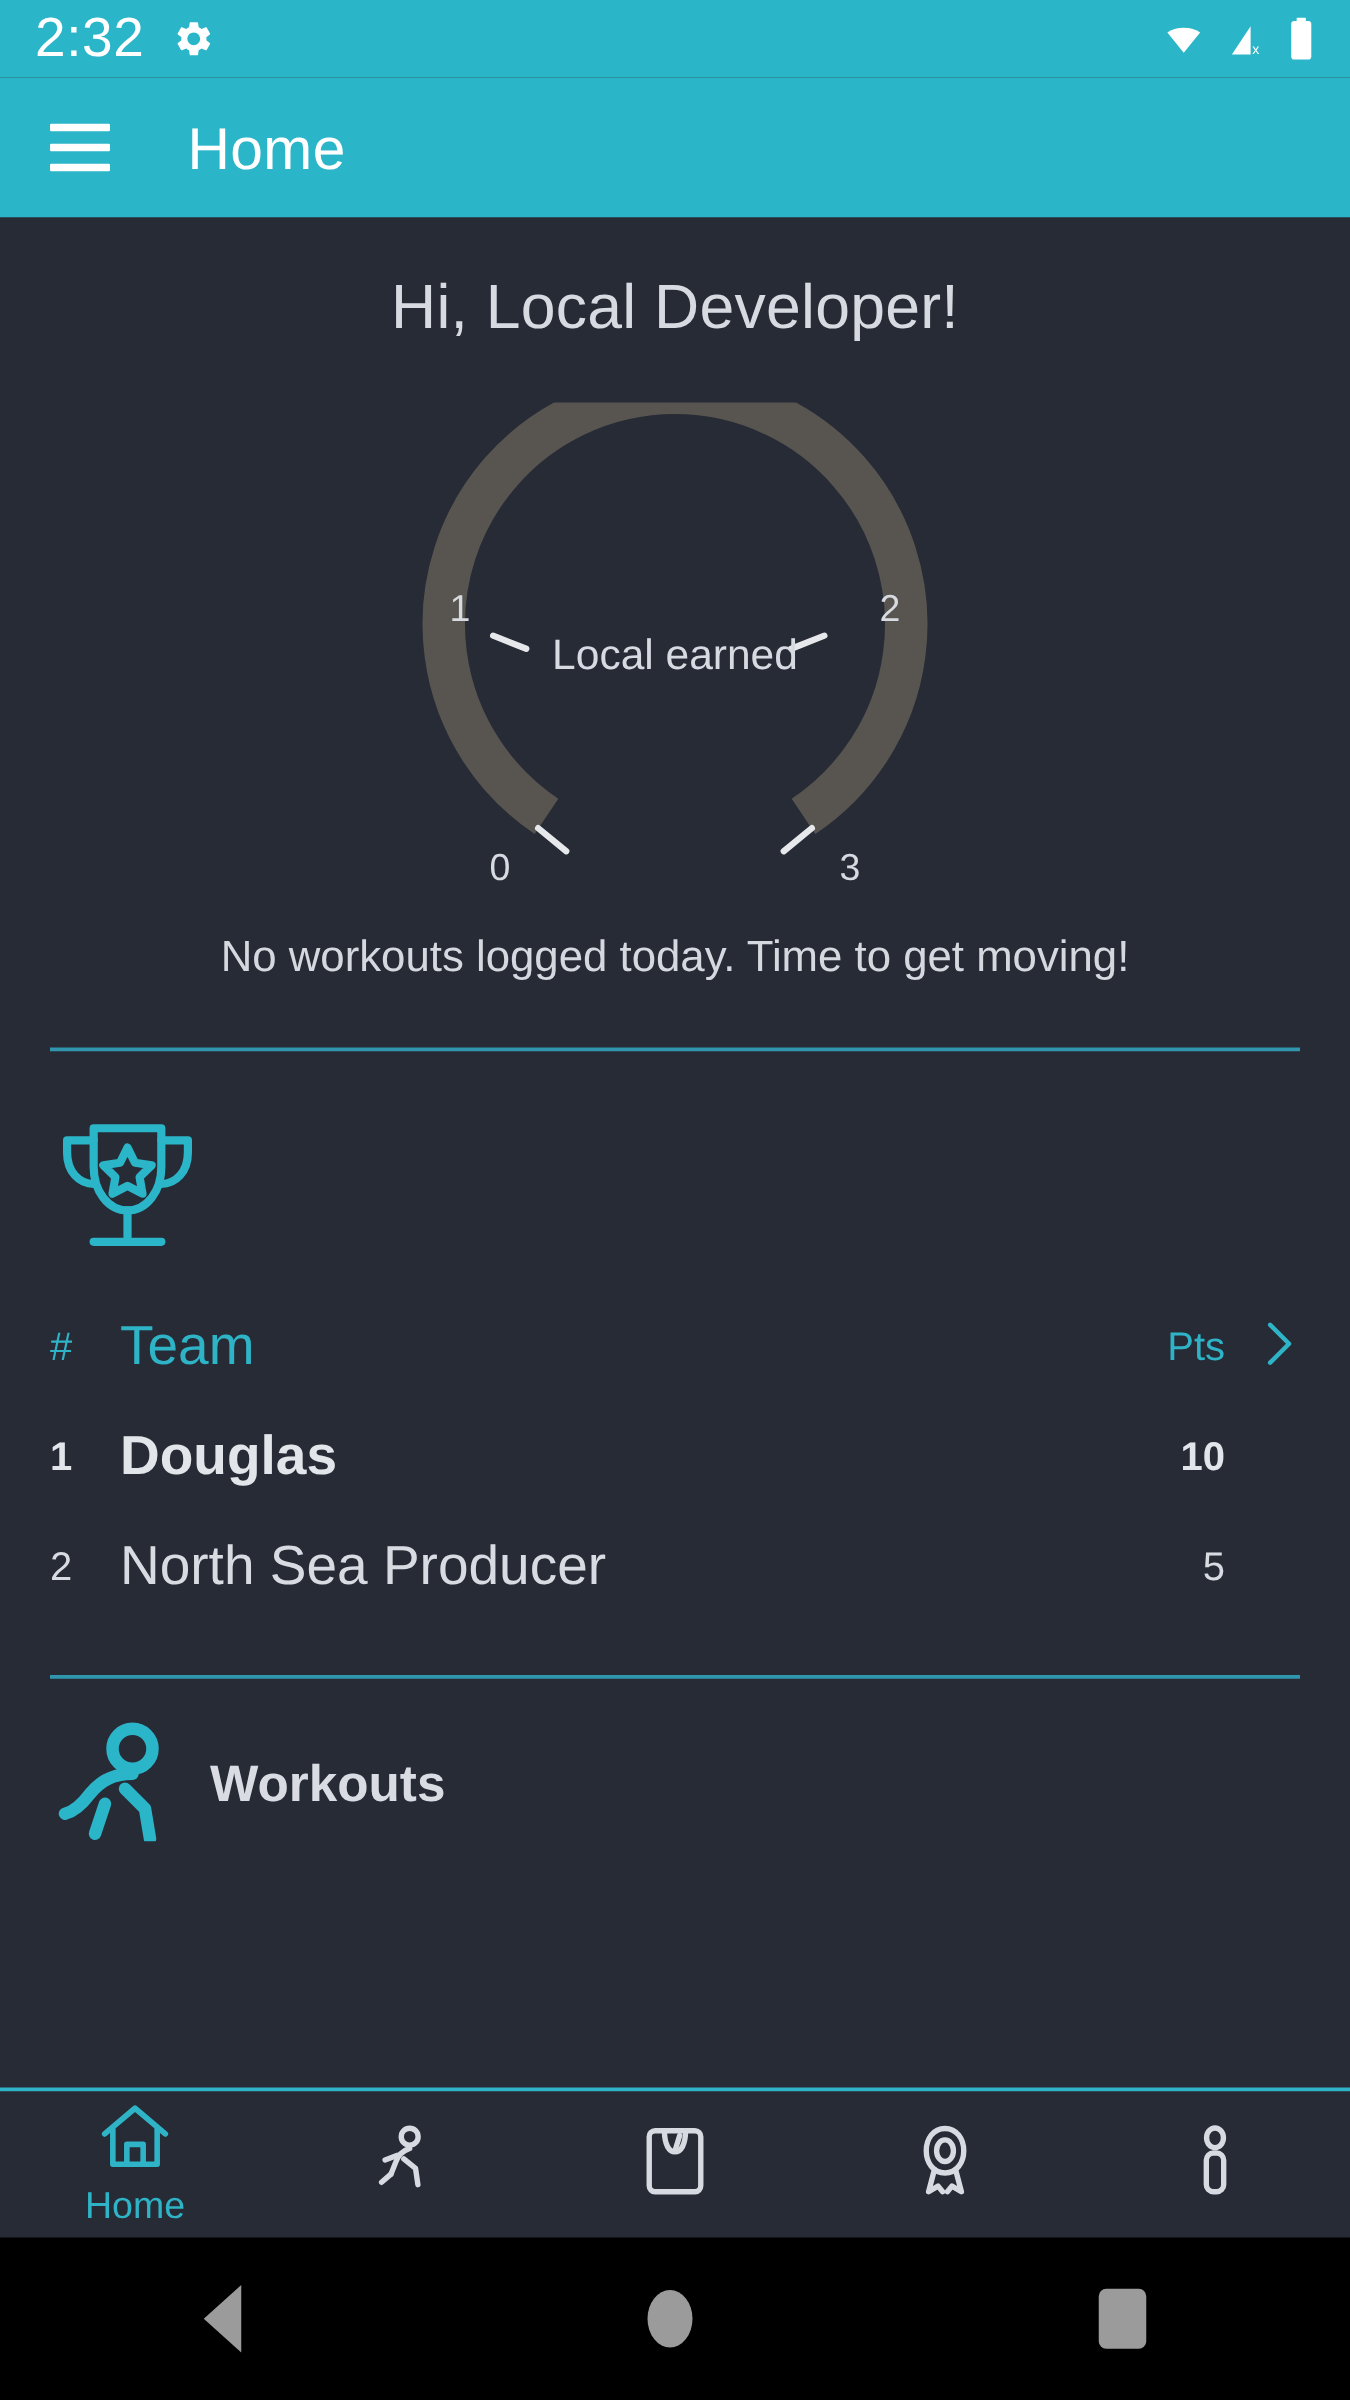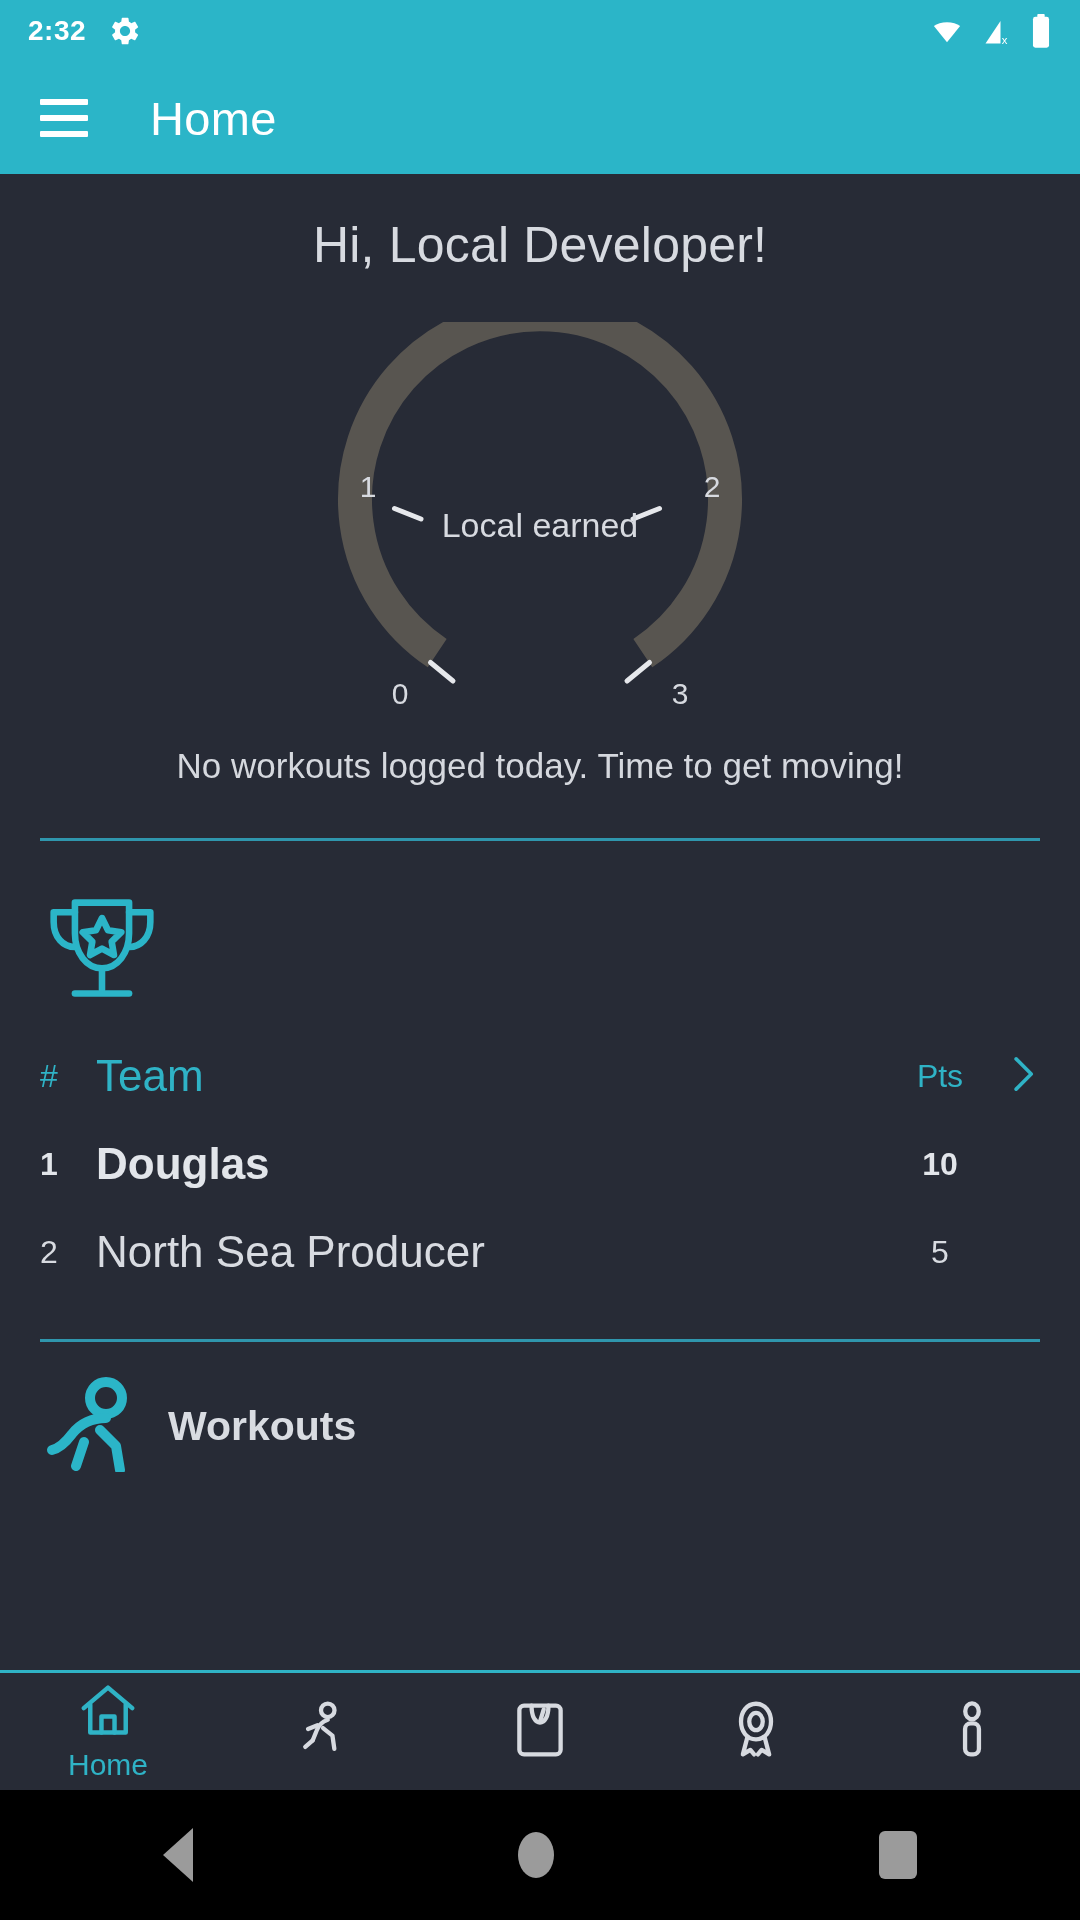--- a/index.html
+++ b/index.html
@@ -9,21 +9,21 @@
     background:#000;
     overflow:hidden;
   }
   .phone { width:1080px; height:1920px; position:relative; background:#272b36; }
 
   
   .statusbar {
     height:62px; background:#2bb5c8; display:flex; align-items:center;
     padding:0 28px; color:#fff;
   }
-  .sb-time { font-size:28px; font-weight:700; letter-spacing:.5px; }
+  .sb-time { font-size:44px; font-weight:400; letter-spacing:.5px; }
   .sb-gear { margin-left:22px; display:flex; align-items:center; }
   .sb-right { margin-left:auto; display:flex; align-items:center; gap:14px; }
 
   
   .appbar {
     height:112px; background:#2bb5c8; display:flex; align-items:center;
     padding:0 40px; color:#fff;
   }
   .hamburger { width:48px; display:flex; flex-direction:column; gap:10px; cursor:pointer; }
   .hamburger span { display:block; height:6px; background:#fff; border-radius:1px; }
@@ -57,21 +57,21 @@
   .card-head { display:flex; align-items:flex-start; }
   .trophy { width:132px; flex:0 0 132px; padding-top:6px; }
   .card-titles { margin-left:20px; flex:1; }
   .card-title { color:#d9dce2; font-size:41px; font-weight:400; }
   .card-dates { color:#c8ccd4; font-size:27px; margin-top:22px; letter-spacing:.2px; }
 
   .lb { margin-top:34px; }
   .lb-row { display:flex; align-items:center; padding:6px 0; }
   .lb-rank { width:56px; font-size:32px; }
   .lb-team { flex:1; font-size:44px; }
-  .lb-pts  { font-size:32px; text-align:center; min-width:80px; }
+  .lb-pts  { font-size:32px; text-align:right; min-width:80px; }
   .lb-chev { width:60px; text-align:right; }
 
   .lb-header .lb-rank,
   .lb-header .lb-team,
   .lb-header .lb-pts { color:#2fb3c6; }
   .lb-body .lb-rank,
   .lb-body .lb-team,
   .lb-body .lb-pts { color:#d8dbe1; }
   .lb-body.top .lb-rank,
   .lb-body.top .lb-team,

